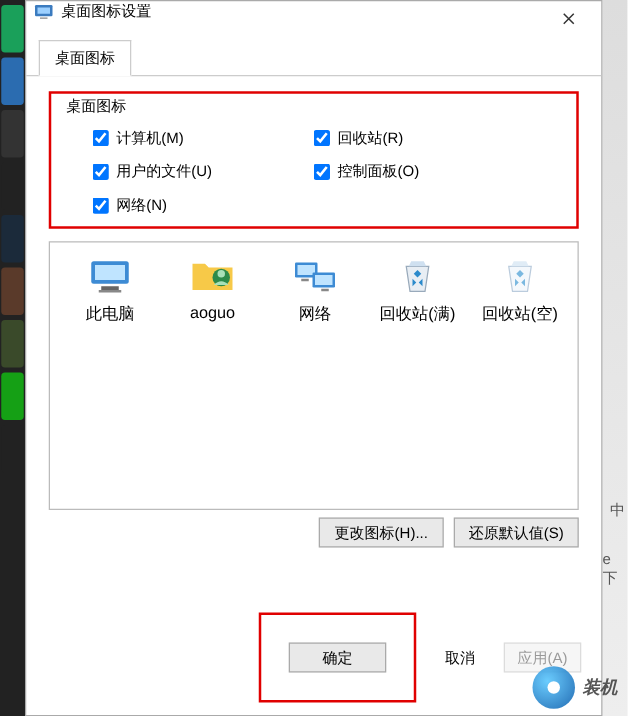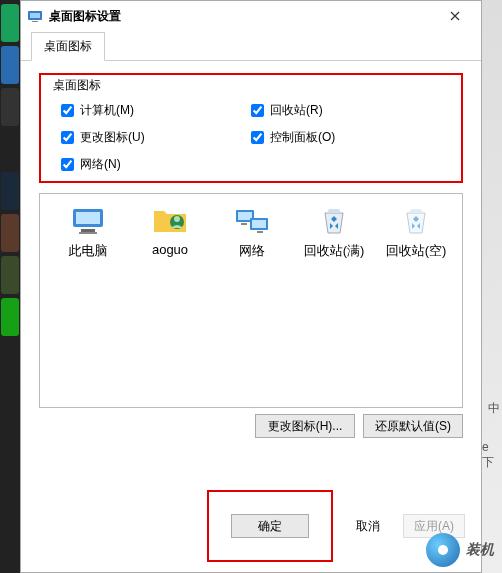--- a/index.html
+++ b/index.html
@@ -26,24 +26,22 @@
   .dialog {
     position: absolute;
     left: 20px; top: 0;
     width: 462px; height: 573px;
     background: #fff;
     border: 1px solid #aaa;
   }
   .titlebar {
     height: 30px;
     display: flex;
-    align-items: center;
     padding: 0 6px;
     font-size: 12px;
-    font-weight: bold;
   }
   .titlebar .icon {
     width: 16px; height: 16px;
     margin-right: 6px;
     display: inline-flex;
     align-items: center;
     justify-content: center;
   }
   .close-btn {
     margin-left: auto;
@@ -82,21 +80,21 @@
     position: relative;
     top: -2px;
     left: 8px;
     background: #fff;
     padding: 0 4px;
     display: inline-block;
   }
   .checkgrid {
     display: grid;
     grid-template-columns: 1fr 1fr;
-    padding: 6px 20px;
+    padding: 6px 33px;
     row-gap: 10px;
   }
   .check {
     display: flex;
     align-items: center;
     gap: 6px;
   }
   .check input { width: 13px; height: 13px; }
   .iconwell {
     border: 1px solid #bbb;
@@ -241,21 +239,21 @@
         <label class="check">
           <input type="checkbox" checked="" style="">
           <span>计算机(M)</span>
         </label>
         <label class="check">
           <input type="checkbox" checked="" style="">
           <span>回收站(R)</span>
         </label>
         <label class="check">
           <input type="checkbox" checked="" style="">
-          <span>更改图标(U)</span>
+          <span>用户的文件(U)</span>
         </label>
         <label class="check">
           <input type="checkbox" checked="" style="">
           <span>控制面板(O)</span>
         </label>
         <label class="check">
           <input type="checkbox" checked="" style="">
           <span>网络(N)</span>
         </label>
       </div>

